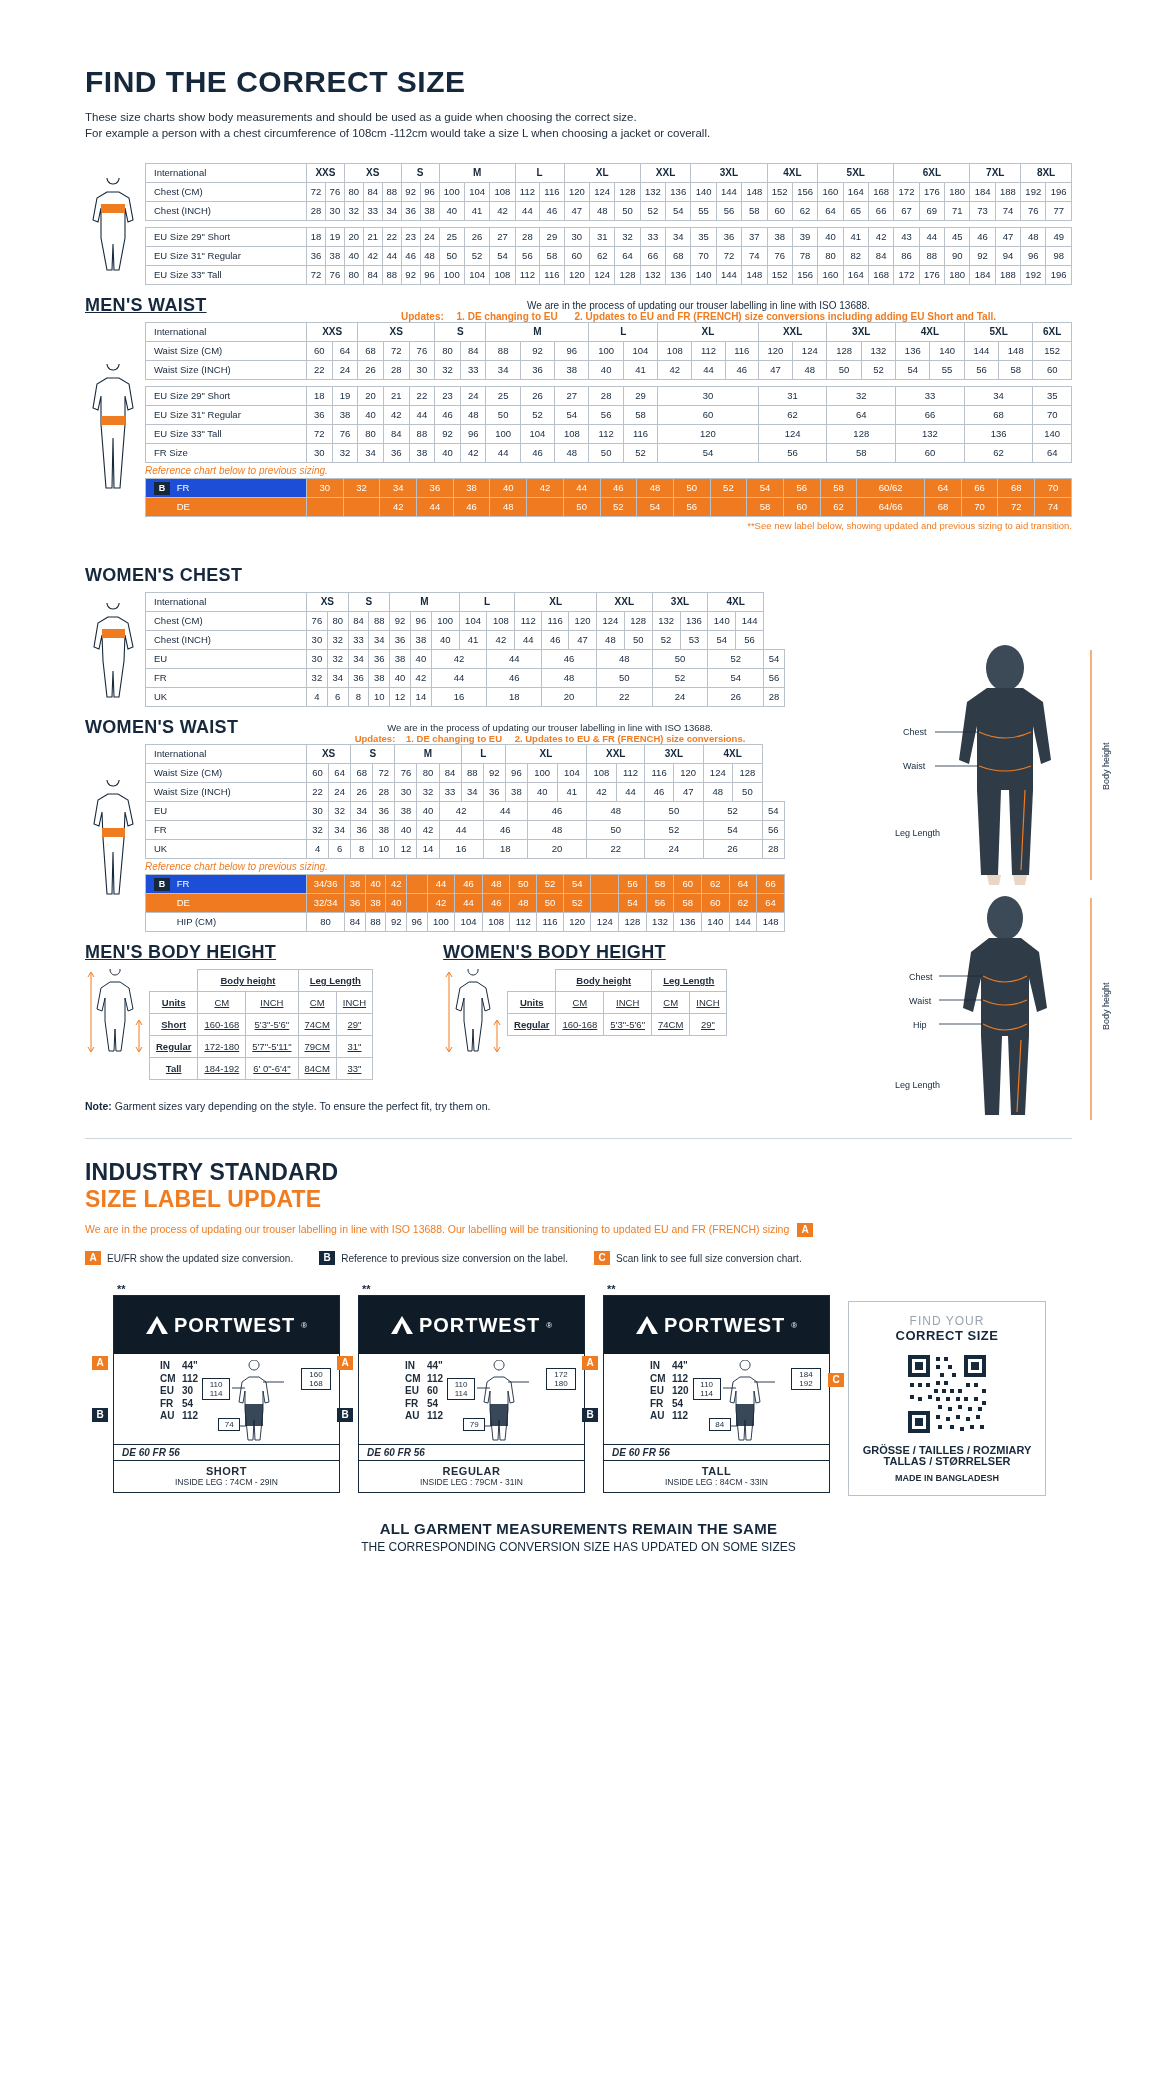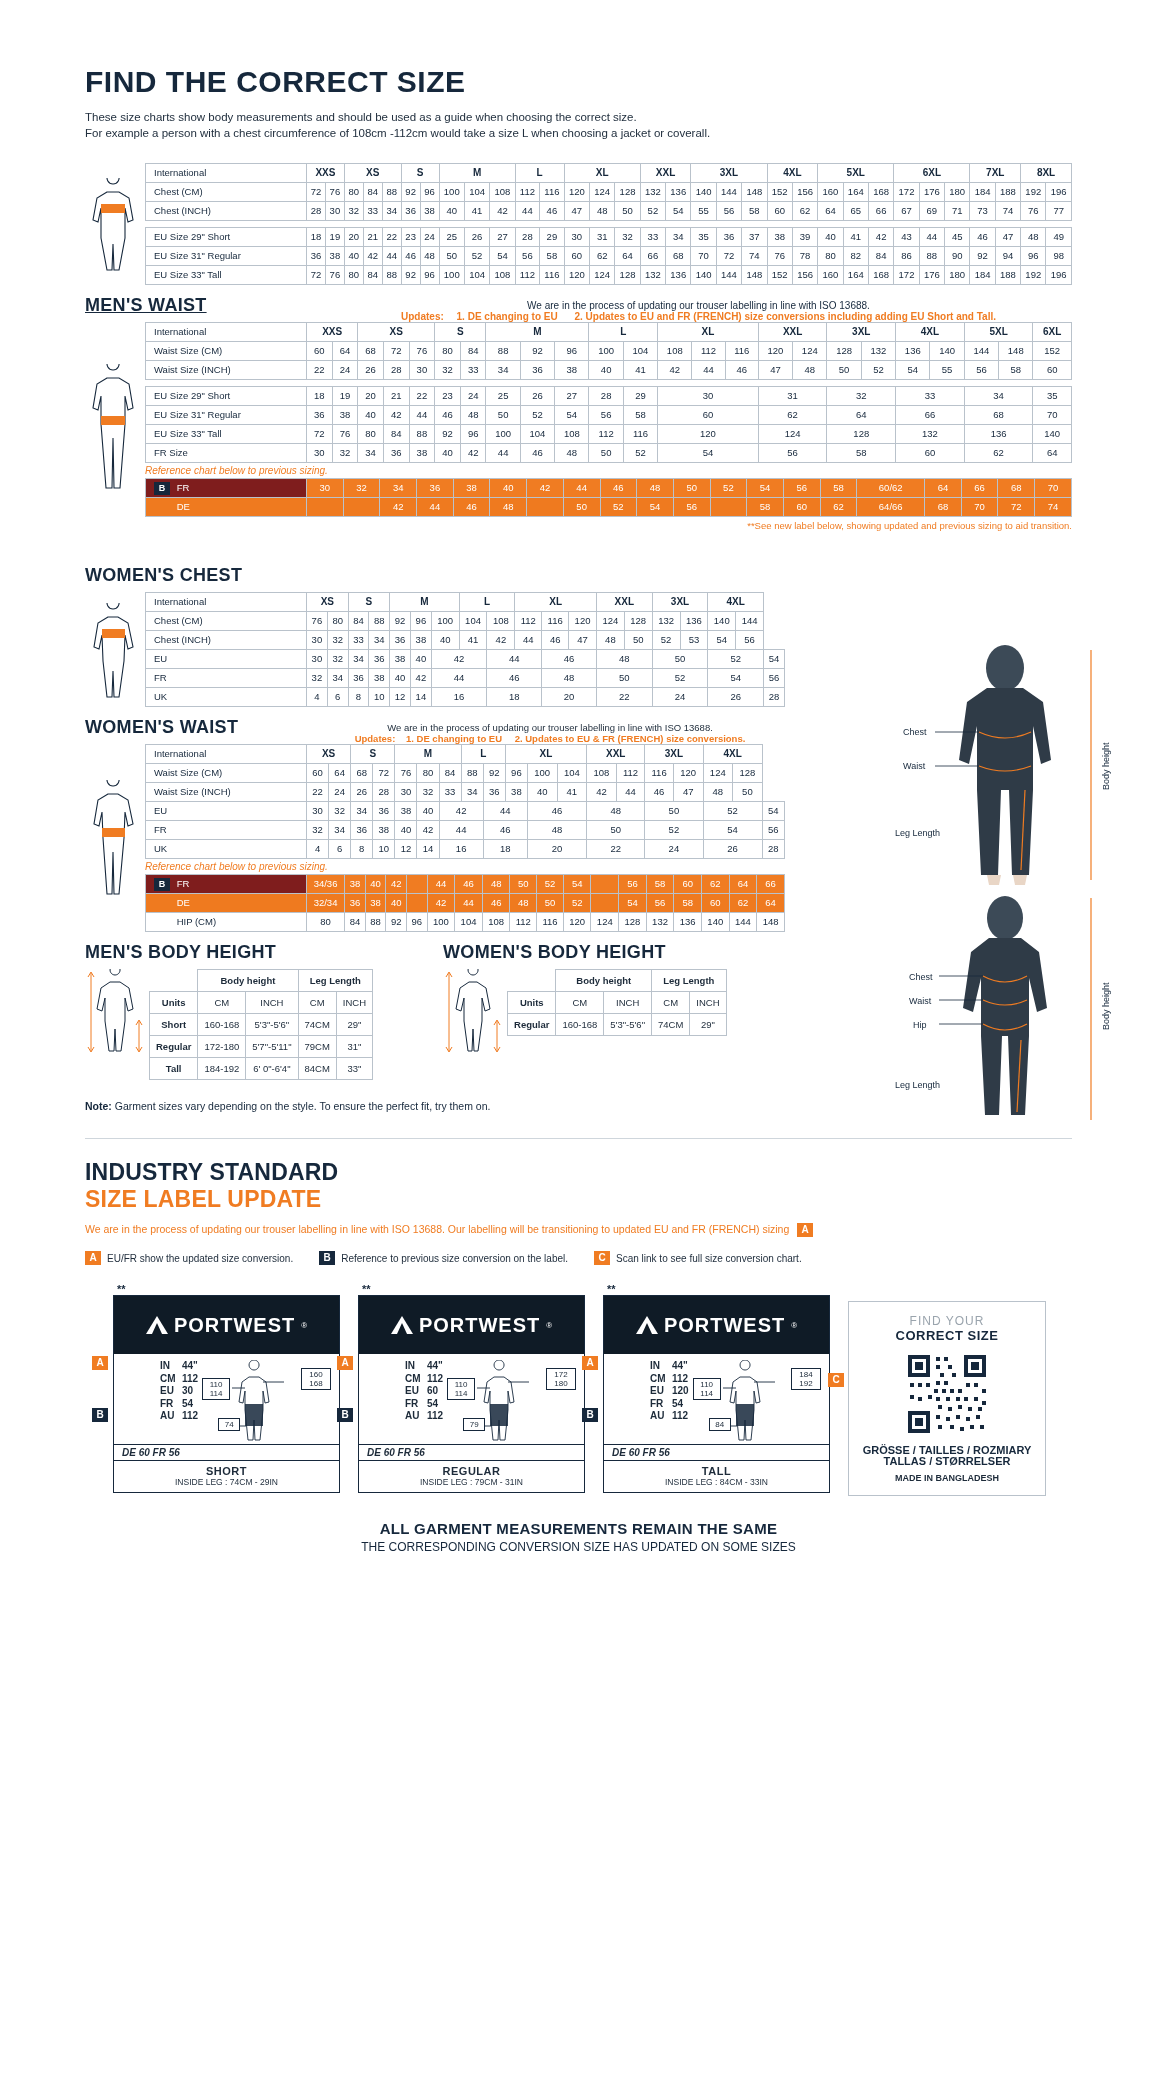--- a/index.html
+++ b/index.html
@@ -53,21 +53,21 @@
   table.size td.lbl{
     text-align:left;
     padding-left:8px;
     width:150px;
     font-weight:normal;
   }
   table.size tr.hdr td{font-weight:bold;font-size:10px;}
   table.size tr.hdr td.lbl{font-weight:normal;font-size:9.5px;}
   table.size td.spacer{border:none;height:6px;padding:0;}
   .orange-row td{background:#f07c22;color:#ffffff;border-color:#f07c22;font-weight:bold;}
-  .orange-row td.lbl{background:#7f1d1d;color:#ffffff;text-align:left;padding-left:8px;}
+  .orange-row td.lbl{background:#1d4ed8;color:#ffffff;text-align:left;padding-left:8px;}
   .orange-row.alt td{background:#ef7a1f;}
   .note-orange{
     color:#f07c22;font-size:10px;font-style:italic;margin:2px 0 2px 0;
   }
   .right-note{
     font-size:9.5px;color:#f07c22;text-align:right;margin-top:3px;
   }
   .badge-b{
     display:inline-block;width:16px;height:13px;background:#16283c;color:#fff;
     font-size:9px;font-weight:bold;text-align:center;line-height:13px;
@@ -78,21 +78,21 @@
     font-size:10px;font-weight:bold;text-align:center;line-height:14px;
   }
   .badge-c{
     display:inline-block;width:16px;height:14px;background:#f07c22;color:#fff;
     font-size:10px;font-weight:bold;text-align:center;line-height:14px;
   }
   .badge-bd{
     display:inline-block;width:16px;height:14px;background:#16283c;color:#fff;
     font-size:10px;font-weight:bold;text-align:center;line-height:14px;
   }
-  .bodyheight-wrap{display:flex;gap:70px;margin-top:10px;}
+  .bodyheight-wrap{display:flex;gap:70px;margin-top:10px;text-decoration:underline;}
   .bh-block{}
   table.bh{border-collapse:collapse;font-size:9.5px;}
   table.bh td{border:1px solid #b9c2cb;padding:3px 6px;text-align:center;height:15px;}
   table.bh td.hcell{font-weight:bold;}
   .note-final{font-size:10.5px;margin-top:20px;color:#16283c;}
   .note-final b{font-weight:bold;}
   .divider{border:none;border-top:1px solid #cfd6dc;margin:26px 0 20px 0;}
   h2.ind{font-size:23px;font-weight:bold;color:#16283c;margin:0;letter-spacing:0.2px;}
   h2.ind2{font-size:23px;font-weight:bold;color:#f07c22;margin:0 0 10px 0;letter-spacing:0.2px;}
   .ind-line{font-size:10.5px;color:#16283c;margin-bottom:14px;}

